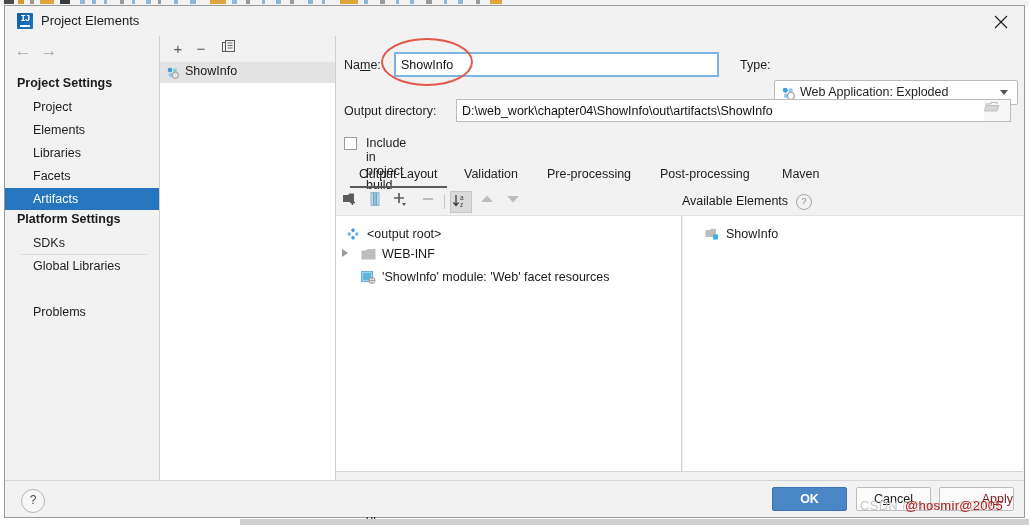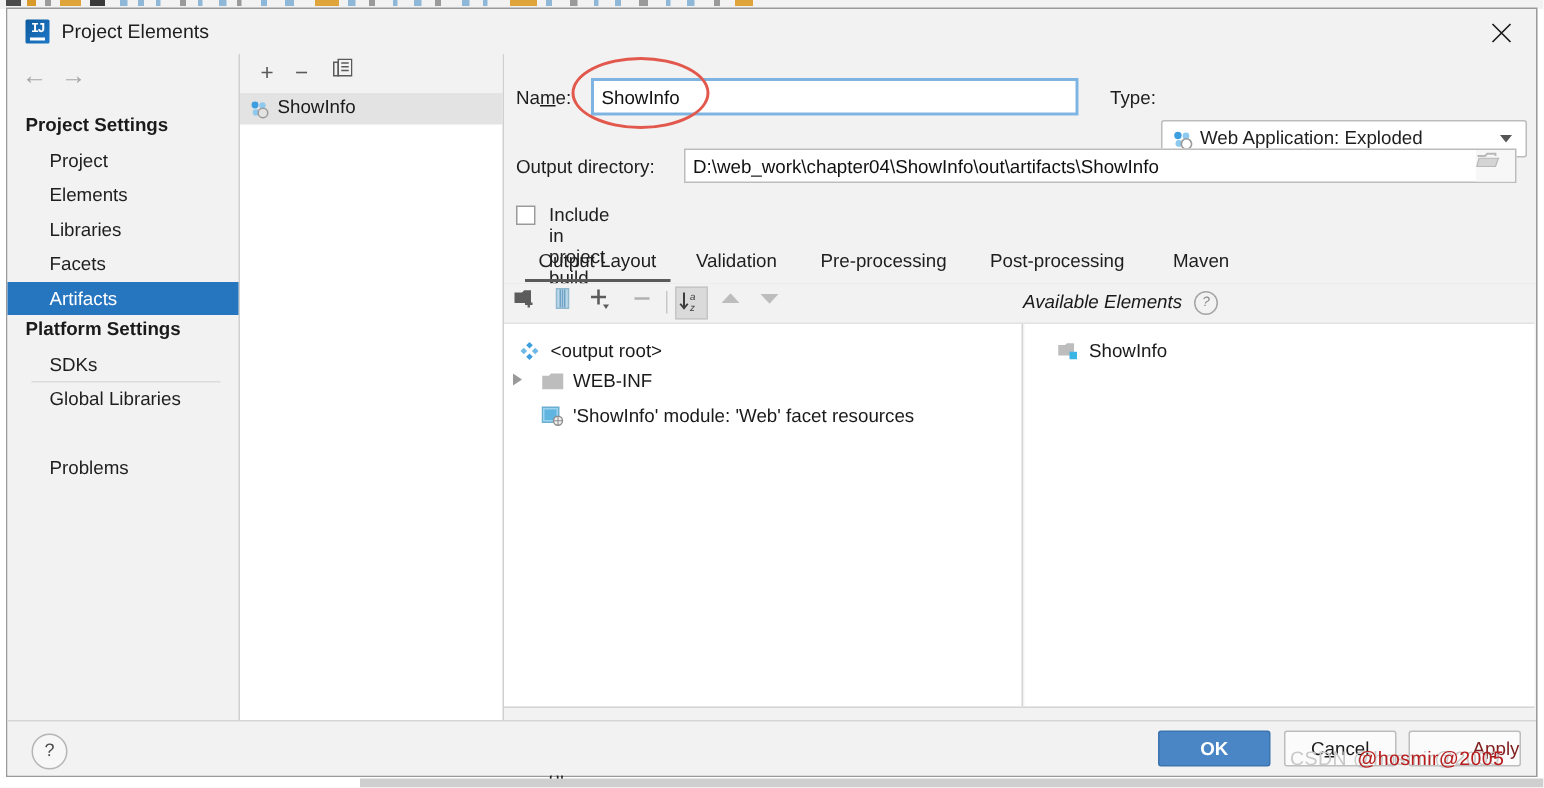--- a/index.html
+++ b/index.html
@@ -308,21 +308,20 @@
   }
   .tab.active { border-bottom: 2px solid #5a5a5a; }
 
   
   #panel-toolbar {
     position: absolute;
     left: 0; top: 153px;
     width: 687px; height: 26px;
     background: #f2f2f2;
     border-bottom: 1px solid #e2e2e2;
-    font-style: italic;
   }
   .ptb {
     position: absolute;
     top: 2px;
     width: 22px; height: 22px;
   }
   #ptb-sep {
     position: absolute;
     left: 108px; top: 5px;
     width: 1px; height: 15px;

